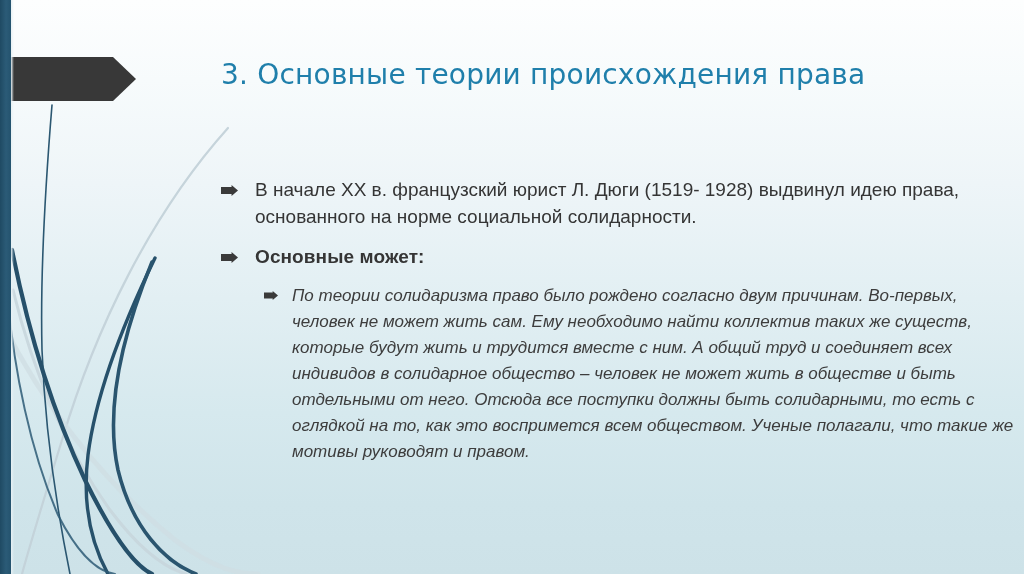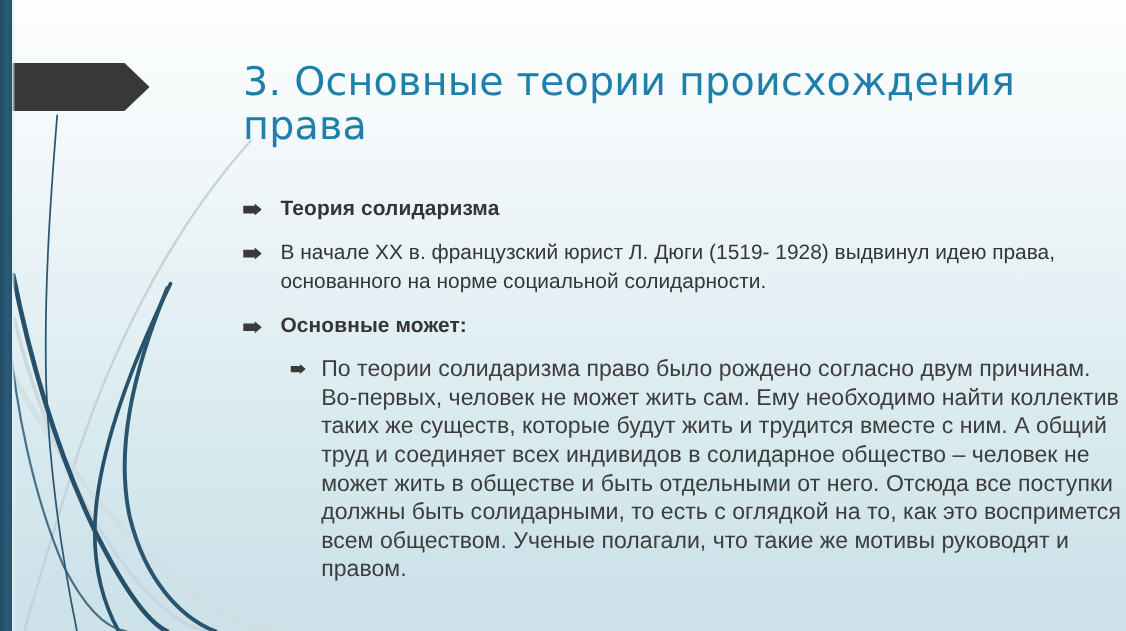--- a/index.html
+++ b/index.html
@@ -81,21 +81,21 @@
     height: 574px;
     z-index: 4;
   }
 
   .title {
     position: absolute;
     left: 221px;
     top: 55px;
     width: 760px;
     color: #1f7fab;
-    font-size: 36px;
+    font-size: 28px;
     line-height: 40px;
     font-weight: 400;
     letter-spacing: 0.2px;
     font-family: "DejaVu Sans", "Liberation Sans", sans-serif;
   }
 
   .body-list {
     position: absolute;
     left: 221px;
     top: 176px;
@@ -113,22 +113,23 @@
     font-size: 19px;
     line-height: 27px;
   }
   .bullet-row.lvl1.bold {
     font-weight: bold;
     letter-spacing: 0.1px;
   }
   .bullet-row.lvl2 {
     margin-left: 43px;
     padding-left: 28px;
-    font-size: 21px;
+    font-size: 17px;
     line-height: 26px;
+    font-style: italic;
     color: #3d3d3d;
     margin-bottom: 0;
   }
 
   .pennant {
     position: absolute;
     left: 0;
     top: 9px;
     width: 17px;
     height: 11px;
@@ -171,24 +172,20 @@
   <div class="left-bar"></div>
   <div class="left-bar-edge"></div>
   <div class="arrow-banner"></div>
 
   <div class="content">
 
     <div class="title">3. Основные теории происхождения права</div>
 
     <div class="body-list">
 
-      <div class="bullet-row lvl1 bold">
-        <span class="pennant"></span>
-        <span class="bullet-text">Теория солидаризма</span>
-      </div>
 
       <div class="bullet-row lvl1">
         <span class="pennant"></span>
         <span class="bullet-text">В начале XX в. французский юрист Л. Дюги (1519- 1928) выдвинул идею права, основанного на норме социальной солидарности.</span>
       </div>
 
       <div class="bullet-row lvl1 bold">
         <span class="pennant"></span>
         <span class="bullet-text">Основные может:</span>
       </div>

